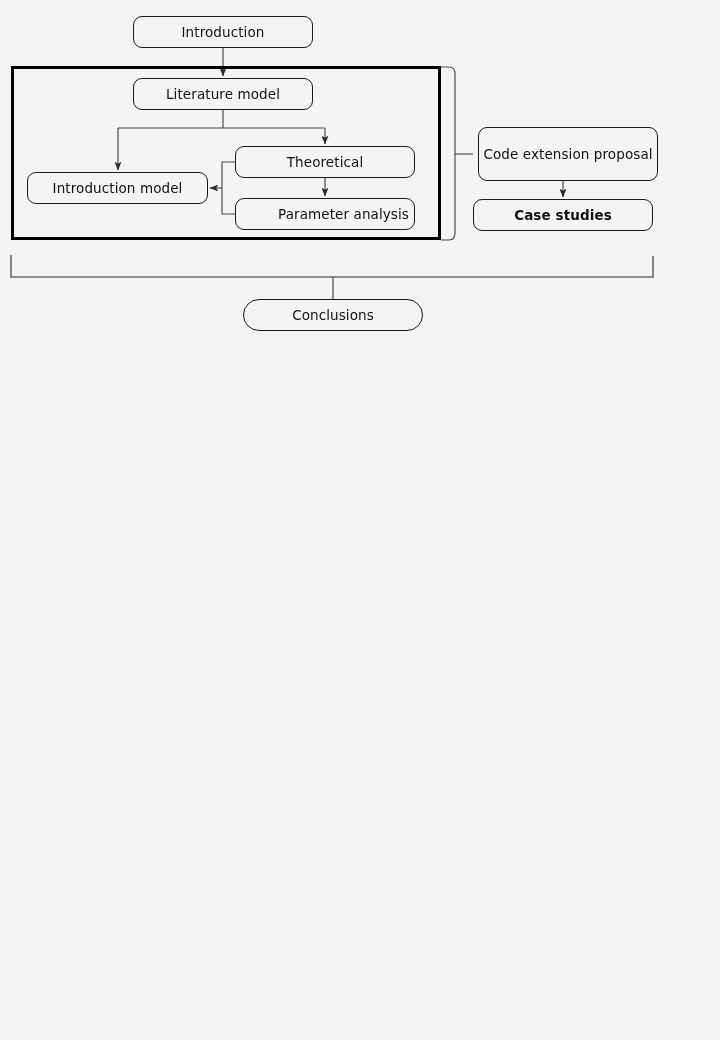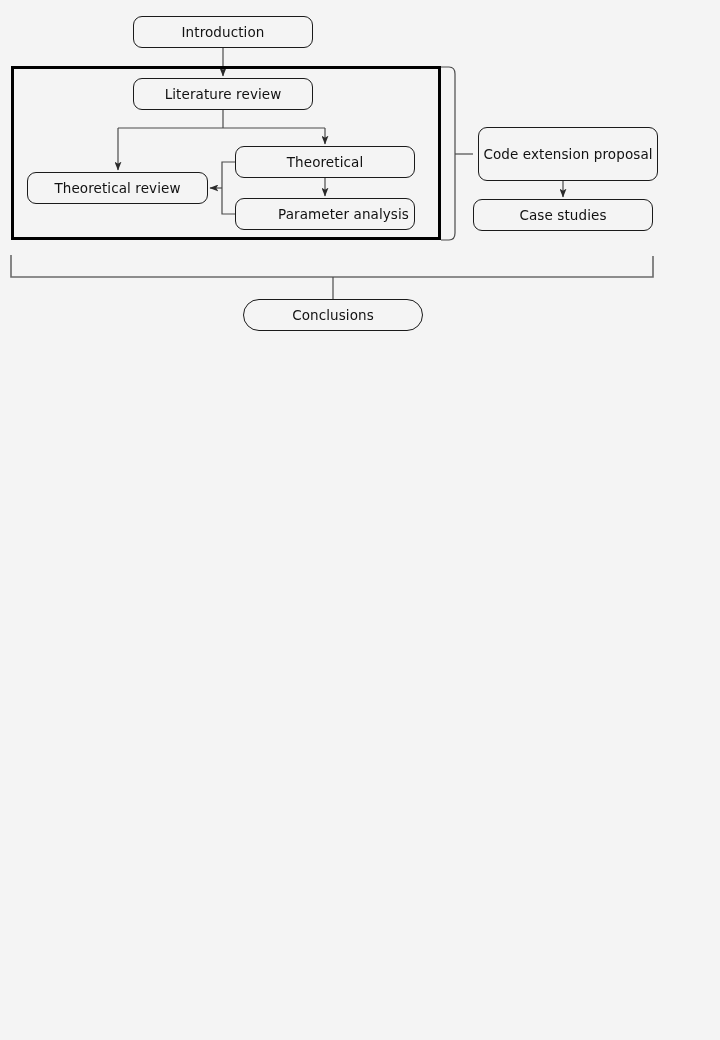--- a/index.html
+++ b/index.html
@@ -106,40 +106,40 @@
     </g>
   </svg>
 
   <div class="group-frame" style="left:11px; top:66px; width:430px; height:174px;"></div>
 
   <div class="node" style="left:133px; top:16px; width:180px; height:32px;">
     <span>Introduction</span>
   </div>
 
   <div class="node" style="left:133px; top:78px; width:180px; height:32px;">
-    <span>Literature review</span>
+    <span>Literature model</span>
   </div>
 
   <div class="node" style="left:27px; top:172px; width:181px; height:32px;">
-    <span>Theoretical review</span>
+    <span>Introduction model</span>
   </div>
 
   <div class="node" style="left:235px; top:146px; width:180px; height:32px;">
     <span>Theoretical</span>
   </div>
 
   <div class="node" style="left:235px; top:198px; width:180px; height:32px;padding-left:37px;">
     <span>Parameter analysis</span>
   </div>
 
   <div class="node" style="left:478px; top:127px; width:180px; height:54px;">
     <span>Code extension proposal</span>
   </div>
 
-  <div class="node" style="left:473px; top:199px; width:180px; height:32px;">
+  <div class="node" style="left:473px; top:199px; width:180px; height:32px;font-weight:bold;">
     <span>Case studies</span>
   </div>
 
   <div class="node" style="left:243px; top:299px; width:180px; height:32px;border-radius:16px;">
     <span>Conclusions</span>
   </div>
 
 </div>
 
 </body></html>

